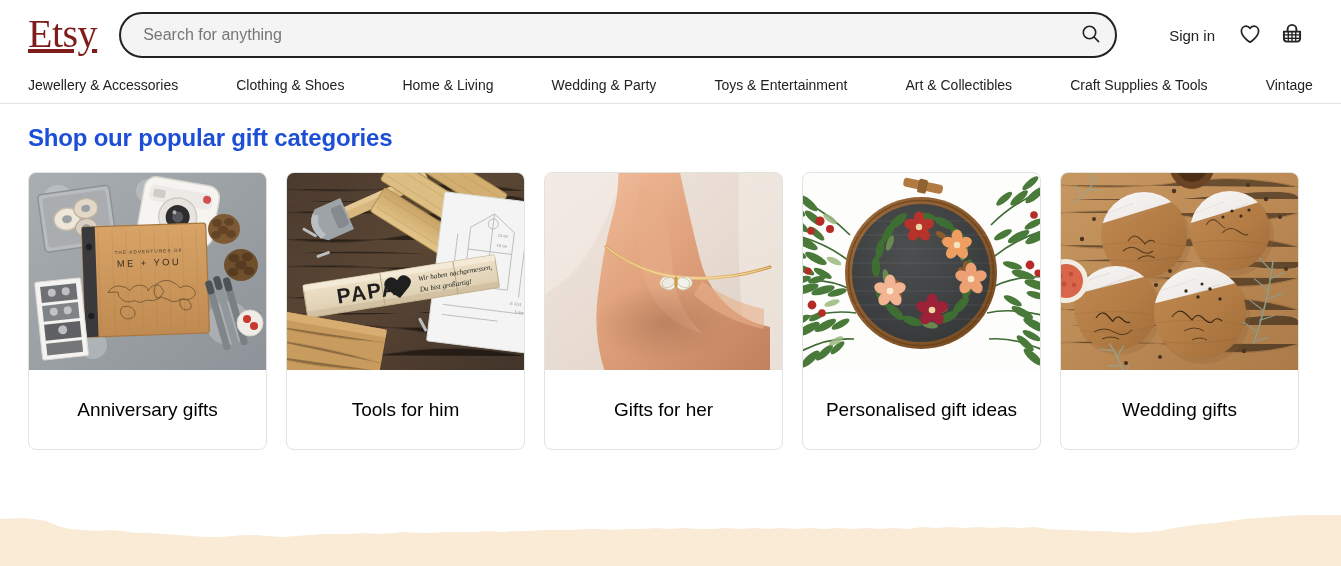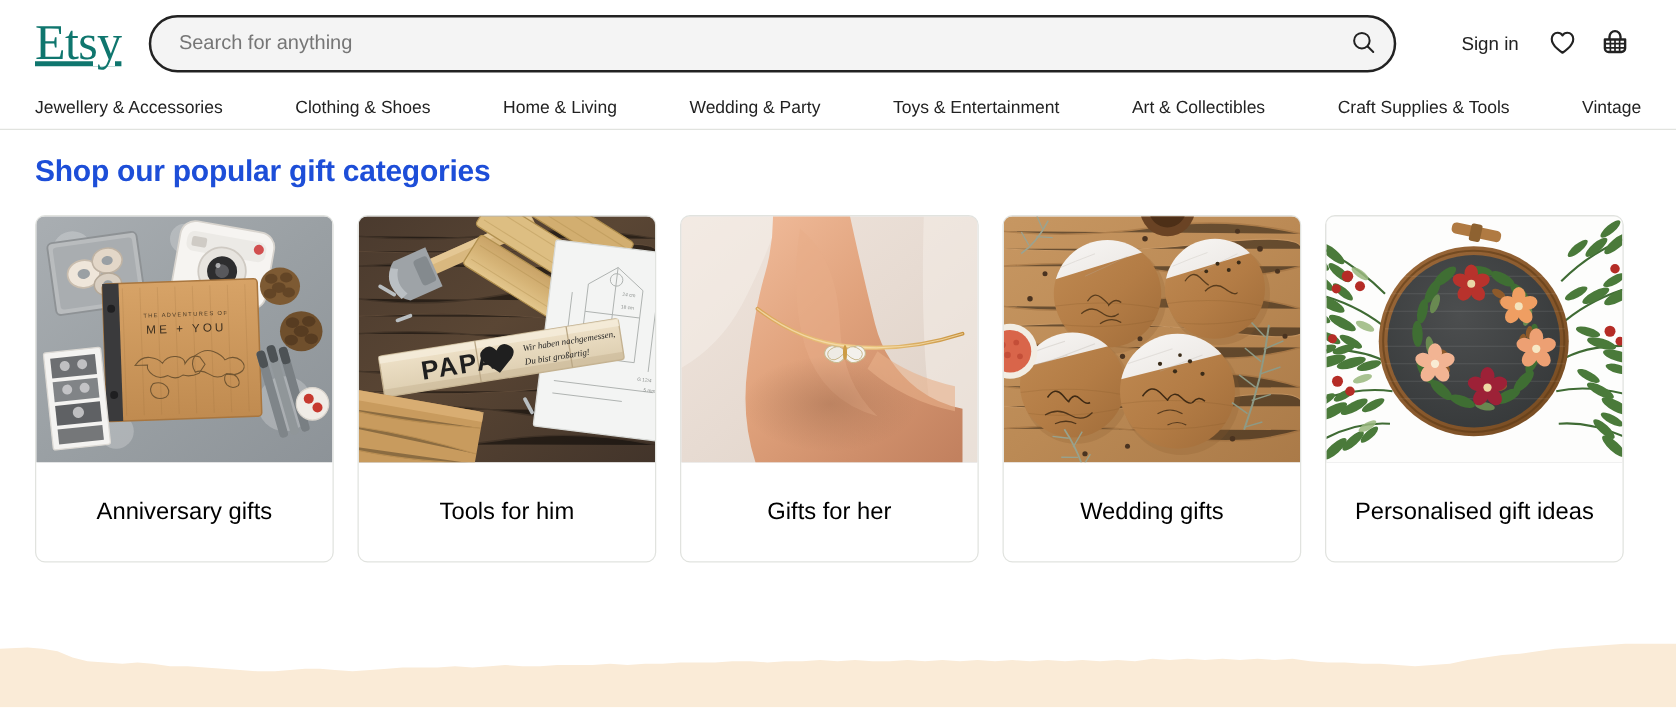--- a/index.html
+++ b/index.html
@@ -19,21 +19,21 @@
     display: flex;
     align-items: center;
     padding: 0 28px;
     background: #fff;
   }
   .logo {
     font-family: "Liberation Serif", serif;
     font-size: 40px;
     line-height: 40px;
     font-weight: 400;
-    color: #0f766e;
+    color: #7f1d1d;
     letter-spacing: -0.5px;
     margin-right: 22px;
     margin-top: -3px;
     user-select: none;
   }
   .search-wrap {
     position: relative;
     flex: 0 0 auto;
     width: 998px;
     height: 46px;
@@ -524,20 +524,291 @@
             </g>
           </svg>
         </div>
         <div class="card-label">Gifts for her</div>
       </a>
 
       <a class="card" href="#">
         <div class="card-img">
           <svg viewBox="0 0 239 197" preserveAspectRatio="xMidYMid slice" aria-hidden="true">
             <defs>
+              <linearGradient id="c4hoop" x1="0" y1="0" x2="1" y2="1">
+                <stop offset="0" stop-color="#9d6a3a"></stop>
+                  <stop offset=".5" stop-color="#8a5a2e"></stop>
+                  <stop offset="1" stop-color="#73491f"></stop>
+              </linearGradient>
+              <radialGradient id="c4fab" cx=".42" cy=".35" r=".78">
+                <stop offset="0" stop-color="#4c4e4f"></stop>
+                  <stop offset="1" stop-color="#343738"></stop>
+              </radialGradient>
+            </defs>
+            <rect width="239" height="197" fill="#fdfdfc"></rect>
+
+            <g stroke="#3f6b34" stroke-width="1.7" fill="none">
+              <path d="M-6 24 q30 14 54 38"></path>
+                <path d="M-8 62 q34 8 60 30"></path>
+              <path d="M-6 108 q32 -4 58 10"></path>
+                <path d="M-8 148 q34 -12 62 -8"></path>
+              <path d="M-4 180 q28 -16 56 -14"></path>
+            </g>
+            <g fill="#4a7a3a">
+              <g transform="translate(6,30) rotate(40)">
+                <ellipse cx="0" cy="0" rx="12" ry="4"></ellipse>
+                  <ellipse cx="14" cy="8" rx="11" ry="3.7"></ellipse>
+                <ellipse cx="26" cy="18" rx="10" ry="3.4"></ellipse>
+                  <ellipse cx="-4" cy="12" rx="10" ry="3.4"></ellipse>
+                <ellipse cx="10" cy="22" rx="9" ry="3.2"></ellipse>
+              </g>
+              <g transform="translate(4,70) rotate(28)">
+                <ellipse cx="0" cy="0" rx="13" ry="4.2"></ellipse>
+                  <ellipse cx="16" cy="9" rx="12" ry="3.9"></ellipse>
+                <ellipse cx="29" cy="19" rx="10" ry="3.4"></ellipse>
+                  <ellipse cx="-3" cy="13" rx="10" ry="3.4"></ellipse>
+                <ellipse cx="13" cy="24" rx="9" ry="3.2"></ellipse>
+              </g>
+              <g transform="translate(4,116) rotate(-16)">
+                <ellipse cx="0" cy="0" rx="13" ry="4.2"></ellipse>
+                  <ellipse cx="16" cy="6" rx="12" ry="3.9"></ellipse>
+                <ellipse cx="29" cy="12" rx="10" ry="3.4"></ellipse>
+                  <ellipse cx="-2" cy="-10" rx="10" ry="3.4"></ellipse>
+                <ellipse cx="13" cy="-6" rx="9" ry="3.2"></ellipse>
+              </g>
+              <g transform="translate(6,156) rotate(-28)">
+                <ellipse cx="0" cy="0" rx="13" ry="4.2"></ellipse>
+                  <ellipse cx="17" cy="5" rx="12" ry="3.9"></ellipse>
+                <ellipse cx="31" cy="11" rx="10" ry="3.4"></ellipse>
+                  <ellipse cx="-2" cy="-11" rx="10" ry="3.4"></ellipse>
+                <ellipse cx="14" cy="-7" rx="9" ry="3.2"></ellipse>
+              </g>
+              <g transform="translate(8,186) rotate(-42)">
+                <ellipse cx="0" cy="0" rx="12" ry="4"></ellipse>
+                  <ellipse cx="15" cy="5" rx="11" ry="3.7"></ellipse>
+                <ellipse cx="28" cy="10" rx="9" ry="3.2"></ellipse>
+              </g>
+            </g>
+            <g fill="#9ab87e" opacity=".85">
+              <ellipse cx="28" cy="46" rx="8" ry="3" transform="rotate(35 28 46)"></ellipse>
+              <ellipse cx="32" cy="88" rx="8" ry="3" transform="rotate(25 32 88)"></ellipse>
+              <ellipse cx="30" cy="130" rx="8" ry="3" transform="rotate(-18 30 130)"></ellipse>
+              <ellipse cx="34" cy="168" rx="8" ry="3" transform="rotate(-30 34 168)"></ellipse>
+            </g>
+            <g fill="#b52c26">
+              <circle cx="18" cy="48" r="4.6"></circle>
+                <circle cx="28" cy="56" r="4"></circle>
+              <circle cx="9" cy="58" r="3.7"></circle>
+                <circle cx="10" cy="132" r="4.4"></circle>
+              <circle cx="20" cy="140" r="3.8"></circle>
+                <circle cx="6" cy="98" r="3.6"></circle>
+            </g>
+
+            <g stroke="#3f6b34" stroke-width="1.7" fill="none">
+              <path d="M245 16 q-32 12 -56 36"></path>
+                <path d="M247 56 q-36 10 -60 32"></path>
+              <path d="M245 104 q-34 -2 -58 12"></path>
+                <path d="M247 144 q-36 -10 -62 -4"></path>
+              <path d="M243 178 q-30 -14 -56 -12"></path>
+            </g>
+            <g fill="#4a7a3a">
+              <g transform="translate(233,22) rotate(140)">
+                <ellipse cx="0" cy="0" rx="12" ry="4"></ellipse>
+                  <ellipse cx="14" cy="8" rx="11" ry="3.7"></ellipse>
+                <ellipse cx="26" cy="17" rx="10" ry="3.4"></ellipse>
+                  <ellipse cx="-4" cy="12" rx="10" ry="3.4"></ellipse>
+              </g>
+              <g transform="translate(235,64) rotate(152)">
+                <ellipse cx="0" cy="0" rx="13" ry="4.2"></ellipse>
+                  <ellipse cx="16" cy="9" rx="12" ry="3.9"></ellipse>
+                <ellipse cx="29" cy="18" rx="10" ry="3.4"></ellipse>
+                  <ellipse cx="-3" cy="13" rx="10" ry="3.4"></ellipse>
+              </g>
+              <g transform="translate(235,112) rotate(196)">
+                <ellipse cx="0" cy="0" rx="13" ry="4.2"></ellipse>
+                  <ellipse cx="16" cy="6" rx="12" ry="3.9"></ellipse>
+                <ellipse cx="29" cy="12" rx="10" ry="3.4"></ellipse>
+                  <ellipse cx="-2" cy="-10" rx="10" ry="3.4"></ellipse>
+              </g>
+              <g transform="translate(233,152) rotate(208)">
+                <ellipse cx="0" cy="0" rx="13" ry="4.2"></ellipse>
+                  <ellipse cx="17" cy="5" rx="12" ry="3.9"></ellipse>
+                <ellipse cx="31" cy="11" rx="10" ry="3.4"></ellipse>
+                  <ellipse cx="-2" cy="-11" rx="10" ry="3.4"></ellipse>
+              </g>
+              <g transform="translate(231,184) rotate(222)">
+                <ellipse cx="0" cy="0" rx="12" ry="4"></ellipse>
+                  <ellipse cx="15" cy="5" rx="11" ry="3.7"></ellipse>
+              </g>
+            </g>
+            <g fill="#b52c26">
+              <circle cx="228" cy="92" r="4.4"></circle>
+                <circle cx="236" cy="100" r="3.6"></circle>
+              <circle cx="232" cy="42" r="3.8"></circle>
+            </g>
+
+            <g transform="rotate(12 119 18)">
+              <rect x="100" y="8" width="40" height="9" rx="3.5" fill="#b07a42"></rect>
+              <rect x="115" y="6" width="9" height="14" rx="2" fill="#8e6231"></rect>
+            </g>
+
+            <circle cx="119" cy="100" r="76" fill="url(#c4hoop)"></circle>
+            <circle cx="119" cy="100" r="69" fill="url(#c4fab)"></circle>
+            <circle cx="119" cy="100" r="72.5" fill="none" stroke="#5e3a16" stroke-width="1.6" opacity=".6"></circle>
+
+            <g opacity=".14" stroke="#ffffff" stroke-width=".55">
+              <line x1="55" y1="48" x2="185" y2="48"></line>
+                <line x1="50" y1="62" x2="190" y2="62"></line>
+              <line x1="48" y1="76" x2="192" y2="76"></line>
+                <line x1="48" y1="90" x2="192" y2="90"></line>
+              <line x1="48" y1="104" x2="192" y2="104"></line>
+                <line x1="48" y1="118" x2="192" y2="118"></line>
+              <line x1="50" y1="132" x2="190" y2="132"></line>
+                <line x1="55" y1="146" x2="185" y2="146"></line>
+            </g>
+
+            <g fill="#3f6e33">
+              <g transform="translate(96,48) rotate(-40)">
+                  <ellipse rx="11" ry="4.4"></ellipse>
+                </g>
+              <g transform="translate(86,60) rotate(-60)">
+                  <ellipse rx="10.5" ry="4.2"></ellipse>
+                </g>
+              <g transform="translate(78,76) rotate(-78)">
+                  <ellipse rx="10" ry="4"></ellipse>
+                </g>
+              <g transform="translate(74,94) rotate(-92)">
+                  <ellipse rx="10.5" ry="4.2"></ellipse>
+                </g>
+              <g transform="translate(80,124) rotate(60)">
+                  <ellipse rx="11" ry="4.4"></ellipse>
+                </g>
+              <g transform="translate(93,139) rotate(42)">
+                  <ellipse rx="11" ry="4.4"></ellipse>
+                </g>
+              <g transform="translate(110,148) rotate(20)">
+                  <ellipse rx="10.5" ry="4.2"></ellipse>
+                </g>
+              <g transform="translate(146,144) rotate(-26)">
+                  <ellipse rx="11" ry="4.4"></ellipse>
+                </g>
+              <g transform="translate(159,132) rotate(-48)">
+                  <ellipse rx="11" ry="4.4"></ellipse>
+                </g>
+              <g transform="translate(166,116) rotate(-66)">
+                  <ellipse rx="10.5" ry="4.2"></ellipse>
+                </g>
+              <g transform="translate(167,96) rotate(-86)">
+                  <ellipse rx="10" ry="4"></ellipse>
+                </g>
+              <g transform="translate(156,62) rotate(48)">
+                  <ellipse rx="10.5" ry="4.2"></ellipse>
+                </g>
+              <g transform="translate(142,50) rotate(28)">
+                  <ellipse rx="10.5" ry="4.2"></ellipse>
+                </g>
+              <g transform="translate(124,44) rotate(8)">
+                  <ellipse rx="10" ry="4"></ellipse>
+                </g>
+            </g>
+            <g fill="#6d9152" opacity=".9">
+              <g transform="translate(88,70) rotate(-70)">
+                  <ellipse rx="8" ry="3.2"></ellipse>
+                </g>
+              <g transform="translate(84,104) rotate(-100)">
+                  <ellipse rx="8" ry="3.2"></ellipse>
+                </g>
+              <g transform="translate(128,152) rotate(10)">
+                  <ellipse rx="8" ry="3.2"></ellipse>
+                </g>
+              <g transform="translate(162,80) rotate(-74)">
+                  <ellipse rx="8" ry="3.2"></ellipse>
+                </g>
+            </g>
+
+            <g fill="#8d5a2b">
+              <g transform="translate(139,62) rotate(32)">
+                  <ellipse rx="6" ry="3"></ellipse>
+                  <ellipse cx="8" cy="4" rx="5" ry="2.6"></ellipse>
+                </g>
+              <g transform="translate(158,100) rotate(-80)">
+                  <ellipse rx="6" ry="3"></ellipse>
+                  <ellipse cx="8" cy="4" rx="5" ry="2.6"></ellipse>
+                </g>
+              <g transform="translate(96,112) rotate(60)">
+                  <ellipse rx="6" ry="3"></ellipse>
+                  <ellipse cx="8" cy="4" rx="5" ry="2.6"></ellipse>
+                </g>
+              <g transform="translate(132,136) rotate(-20)">
+                  <ellipse rx="6" ry="3"></ellipse>
+                  <ellipse cx="8" cy="4" rx="5" ry="2.6"></ellipse>
+                </g>
+            </g>
+
+            <g>
+              <g transform="translate(117,54)">
+                <g fill="#b8322c">
+                  <ellipse cx="0" cy="-8.5" rx="5.4" ry="7"></ellipse>
+                    <ellipse cx="8" cy="-2.7" rx="5.4" ry="7" transform="rotate(72 8 -2.7)"></ellipse>
+                  <ellipse cx="5" cy="7" rx="5.4" ry="7" transform="rotate(144 5 7)"></ellipse>
+                  <ellipse cx="-5" cy="7" rx="5.4" ry="7" transform="rotate(216 -5 7)"></ellipse>
+                  <ellipse cx="-8" cy="-2.7" rx="5.4" ry="7" transform="rotate(288 -8 -2.7)"></ellipse>
+                </g>
+                <circle r="3.2" fill="#e9d7a6"></circle>
+              </g>
+              <g transform="translate(155,72)">
+                <g fill="#ef9e62">
+                  <ellipse cx="0" cy="-8.5" rx="5.4" ry="7"></ellipse>
+                    <ellipse cx="8" cy="-2.7" rx="5.4" ry="7" transform="rotate(72 8 -2.7)"></ellipse>
+                  <ellipse cx="5" cy="7" rx="5.4" ry="7" transform="rotate(144 5 7)"></ellipse>
+                  <ellipse cx="-5" cy="7" rx="5.4" ry="7" transform="rotate(216 -5 7)"></ellipse>
+                  <ellipse cx="-8" cy="-2.7" rx="5.4" ry="7" transform="rotate(288 -8 -2.7)"></ellipse>
+                </g>
+                <circle r="3.2" fill="#f4e3bd"></circle>
+              </g>
+              <g transform="translate(169,106)">
+                <g fill="#eda073">
+                  <ellipse cx="0" cy="-9" rx="5.6" ry="7.4"></ellipse>
+                    <ellipse cx="8.5" cy="-2.9" rx="5.6" ry="7.4" transform="rotate(72 8.5 -2.9)"></ellipse>
+                  <ellipse cx="5.3" cy="7.4" rx="5.6" ry="7.4" transform="rotate(144 5.3 7.4)"></ellipse>
+                  <ellipse cx="-5.3" cy="7.4" rx="5.6" ry="7.4" transform="rotate(216 -5.3 7.4)"></ellipse>
+                  <ellipse cx="-8.5" cy="-2.9" rx="5.6" ry="7.4" transform="rotate(288 -8.5 -2.9)"></ellipse>
+                </g>
+                <circle r="3.3" fill="#f7e8c6"></circle>
+              </g>
+              <g transform="translate(130,137)">
+                <g fill="#9d2137">
+                  <ellipse cx="0" cy="-9" rx="5.6" ry="7.4"></ellipse>
+                    <ellipse cx="8.5" cy="-2.9" rx="5.6" ry="7.4" transform="rotate(72 8.5 -2.9)"></ellipse>
+                  <ellipse cx="5.3" cy="7.4" rx="5.6" ry="7.4" transform="rotate(144 5.3 7.4)"></ellipse>
+                  <ellipse cx="-5.3" cy="7.4" rx="5.6" ry="7.4" transform="rotate(216 -5.3 7.4)"></ellipse>
+                  <ellipse cx="-8.5" cy="-2.9" rx="5.6" ry="7.4" transform="rotate(288 -8.5 -2.9)"></ellipse>
+                </g>
+                <circle r="3.3" fill="#edd9a3"></circle>
+              </g>
+              <g transform="translate(88,118)">
+                <g fill="#f2b493">
+                  <ellipse cx="0" cy="-9" rx="5.6" ry="7.4"></ellipse>
+                    <ellipse cx="8.5" cy="-2.9" rx="5.6" ry="7.4" transform="rotate(72 8.5 -2.9)"></ellipse>
+                  <ellipse cx="5.3" cy="7.4" rx="5.6" ry="7.4" transform="rotate(144 5.3 7.4)"></ellipse>
+                  <ellipse cx="-5.3" cy="7.4" rx="5.6" ry="7.4" transform="rotate(216 -5.3 7.4)"></ellipse>
+                  <ellipse cx="-8.5" cy="-2.9" rx="5.6" ry="7.4" transform="rotate(288 -8.5 -2.9)"></ellipse>
+                </g>
+                <circle r="3.3" fill="#f9ecd4"></circle>
+              </g>
+            </g>
+          </svg>
+        </div>
+        <div class="card-label">Personalised gift ideas</div>
+      </a>
+
+      <a class="card" href="#">
+        <div class="card-img">
+          <svg viewBox="0 0 239 197" preserveAspectRatio="xMidYMid slice" aria-hidden="true">
+            <defs>
               <linearGradient id="c5bg" x1="0" y1="0" x2="1" y2="1">
                 <stop offset="0" stop-color="#c79762"></stop>
                   <stop offset=".5" stop-color="#bb8a55"></stop>
                   <stop offset="1" stop-color="#aa7a48"></stop>
               </linearGradient>
               <linearGradient id="c5wood" x1="0" y1="0" x2="1" y2="1">
                 <stop offset="0" stop-color="#c08a52"></stop>
                   <stop offset=".55" stop-color="#b37c45"></stop>
                   <stop offset="1" stop-color="#a06c39"></stop>
               </linearGradient>
@@ -737,291 +1008,20 @@
               <path d="M0 -18 q3 20 -2 34"></path>
               <g stroke-width="1">
                 <path d="M0 -10 l-10 -6"></path>
                   <path d="M0 -2 l11 -7"></path>
                   <path d="M-1 7 l-11 -5"></path>
               </g>
             </g>
           </svg>
         </div>
         <div class="card-label">Wedding gifts</div>
-      </a>
-
-      <a class="card" href="#">
-        <div class="card-img">
-          <svg viewBox="0 0 239 197" preserveAspectRatio="xMidYMid slice" aria-hidden="true">
-            <defs>
-              <linearGradient id="c4hoop" x1="0" y1="0" x2="1" y2="1">
-                <stop offset="0" stop-color="#9d6a3a"></stop>
-                  <stop offset=".5" stop-color="#8a5a2e"></stop>
-                  <stop offset="1" stop-color="#73491f"></stop>
-              </linearGradient>
-              <radialGradient id="c4fab" cx=".42" cy=".35" r=".78">
-                <stop offset="0" stop-color="#4c4e4f"></stop>
-                  <stop offset="1" stop-color="#343738"></stop>
-              </radialGradient>
-            </defs>
-            <rect width="239" height="197" fill="#fdfdfc"></rect>
-
-            <g stroke="#3f6b34" stroke-width="1.7" fill="none">
-              <path d="M-6 24 q30 14 54 38"></path>
-                <path d="M-8 62 q34 8 60 30"></path>
-              <path d="M-6 108 q32 -4 58 10"></path>
-                <path d="M-8 148 q34 -12 62 -8"></path>
-              <path d="M-4 180 q28 -16 56 -14"></path>
-            </g>
-            <g fill="#4a7a3a">
-              <g transform="translate(6,30) rotate(40)">
-                <ellipse cx="0" cy="0" rx="12" ry="4"></ellipse>
-                  <ellipse cx="14" cy="8" rx="11" ry="3.7"></ellipse>
-                <ellipse cx="26" cy="18" rx="10" ry="3.4"></ellipse>
-                  <ellipse cx="-4" cy="12" rx="10" ry="3.4"></ellipse>
-                <ellipse cx="10" cy="22" rx="9" ry="3.2"></ellipse>
-              </g>
-              <g transform="translate(4,70) rotate(28)">
-                <ellipse cx="0" cy="0" rx="13" ry="4.2"></ellipse>
-                  <ellipse cx="16" cy="9" rx="12" ry="3.9"></ellipse>
-                <ellipse cx="29" cy="19" rx="10" ry="3.4"></ellipse>
-                  <ellipse cx="-3" cy="13" rx="10" ry="3.4"></ellipse>
-                <ellipse cx="13" cy="24" rx="9" ry="3.2"></ellipse>
-              </g>
-              <g transform="translate(4,116) rotate(-16)">
-                <ellipse cx="0" cy="0" rx="13" ry="4.2"></ellipse>
-                  <ellipse cx="16" cy="6" rx="12" ry="3.9"></ellipse>
-                <ellipse cx="29" cy="12" rx="10" ry="3.4"></ellipse>
-                  <ellipse cx="-2" cy="-10" rx="10" ry="3.4"></ellipse>
-                <ellipse cx="13" cy="-6" rx="9" ry="3.2"></ellipse>
-              </g>
-              <g transform="translate(6,156) rotate(-28)">
-                <ellipse cx="0" cy="0" rx="13" ry="4.2"></ellipse>
-                  <ellipse cx="17" cy="5" rx="12" ry="3.9"></ellipse>
-                <ellipse cx="31" cy="11" rx="10" ry="3.4"></ellipse>
-                  <ellipse cx="-2" cy="-11" rx="10" ry="3.4"></ellipse>
-                <ellipse cx="14" cy="-7" rx="9" ry="3.2"></ellipse>
-              </g>
-              <g transform="translate(8,186) rotate(-42)">
-                <ellipse cx="0" cy="0" rx="12" ry="4"></ellipse>
-                  <ellipse cx="15" cy="5" rx="11" ry="3.7"></ellipse>
-                <ellipse cx="28" cy="10" rx="9" ry="3.2"></ellipse>
-              </g>
-            </g>
-            <g fill="#9ab87e" opacity=".85">
-              <ellipse cx="28" cy="46" rx="8" ry="3" transform="rotate(35 28 46)"></ellipse>
-              <ellipse cx="32" cy="88" rx="8" ry="3" transform="rotate(25 32 88)"></ellipse>
-              <ellipse cx="30" cy="130" rx="8" ry="3" transform="rotate(-18 30 130)"></ellipse>
-              <ellipse cx="34" cy="168" rx="8" ry="3" transform="rotate(-30 34 168)"></ellipse>
-            </g>
-            <g fill="#b52c26">
-              <circle cx="18" cy="48" r="4.6"></circle>
-                <circle cx="28" cy="56" r="4"></circle>
-              <circle cx="9" cy="58" r="3.7"></circle>
-                <circle cx="10" cy="132" r="4.4"></circle>
-              <circle cx="20" cy="140" r="3.8"></circle>
-                <circle cx="6" cy="98" r="3.6"></circle>
-            </g>
-
-            <g stroke="#3f6b34" stroke-width="1.7" fill="none">
-              <path d="M245 16 q-32 12 -56 36"></path>
-                <path d="M247 56 q-36 10 -60 32"></path>
-              <path d="M245 104 q-34 -2 -58 12"></path>
-                <path d="M247 144 q-36 -10 -62 -4"></path>
-              <path d="M243 178 q-30 -14 -56 -12"></path>
-            </g>
-            <g fill="#4a7a3a">
-              <g transform="translate(233,22) rotate(140)">
-                <ellipse cx="0" cy="0" rx="12" ry="4"></ellipse>
-                  <ellipse cx="14" cy="8" rx="11" ry="3.7"></ellipse>
-                <ellipse cx="26" cy="17" rx="10" ry="3.4"></ellipse>
-                  <ellipse cx="-4" cy="12" rx="10" ry="3.4"></ellipse>
-              </g>
-              <g transform="translate(235,64) rotate(152)">
-                <ellipse cx="0" cy="0" rx="13" ry="4.2"></ellipse>
-                  <ellipse cx="16" cy="9" rx="12" ry="3.9"></ellipse>
-                <ellipse cx="29" cy="18" rx="10" ry="3.4"></ellipse>
-                  <ellipse cx="-3" cy="13" rx="10" ry="3.4"></ellipse>
-              </g>
-              <g transform="translate(235,112) rotate(196)">
-                <ellipse cx="0" cy="0" rx="13" ry="4.2"></ellipse>
-                  <ellipse cx="16" cy="6" rx="12" ry="3.9"></ellipse>
-                <ellipse cx="29" cy="12" rx="10" ry="3.4"></ellipse>
-                  <ellipse cx="-2" cy="-10" rx="10" ry="3.4"></ellipse>
-              </g>
-              <g transform="translate(233,152) rotate(208)">
-                <ellipse cx="0" cy="0" rx="13" ry="4.2"></ellipse>
-                  <ellipse cx="17" cy="5" rx="12" ry="3.9"></ellipse>
-                <ellipse cx="31" cy="11" rx="10" ry="3.4"></ellipse>
-                  <ellipse cx="-2" cy="-11" rx="10" ry="3.4"></ellipse>
-              </g>
-              <g transform="translate(231,184) rotate(222)">
-                <ellipse cx="0" cy="0" rx="12" ry="4"></ellipse>
-                  <ellipse cx="15" cy="5" rx="11" ry="3.7"></ellipse>
-              </g>
-            </g>
-            <g fill="#b52c26">
-              <circle cx="228" cy="92" r="4.4"></circle>
-                <circle cx="236" cy="100" r="3.6"></circle>
-              <circle cx="232" cy="42" r="3.8"></circle>
-            </g>
-
-            <g transform="rotate(12 119 18)">
-              <rect x="100" y="8" width="40" height="9" rx="3.5" fill="#b07a42"></rect>
-              <rect x="115" y="6" width="9" height="14" rx="2" fill="#8e6231"></rect>
-            </g>
-
-            <circle cx="119" cy="100" r="76" fill="url(#c4hoop)"></circle>
-            <circle cx="119" cy="100" r="69" fill="url(#c4fab)"></circle>
-            <circle cx="119" cy="100" r="72.5" fill="none" stroke="#5e3a16" stroke-width="1.6" opacity=".6"></circle>
-
-            <g opacity=".14" stroke="#ffffff" stroke-width=".55">
-              <line x1="55" y1="48" x2="185" y2="48"></line>
-                <line x1="50" y1="62" x2="190" y2="62"></line>
-              <line x1="48" y1="76" x2="192" y2="76"></line>
-                <line x1="48" y1="90" x2="192" y2="90"></line>
-              <line x1="48" y1="104" x2="192" y2="104"></line>
-                <line x1="48" y1="118" x2="192" y2="118"></line>
-              <line x1="50" y1="132" x2="190" y2="132"></line>
-                <line x1="55" y1="146" x2="185" y2="146"></line>
-            </g>
-
-            <g fill="#3f6e33">
-              <g transform="translate(96,48) rotate(-40)">
-                  <ellipse rx="11" ry="4.4"></ellipse>
-                </g>
-              <g transform="translate(86,60) rotate(-60)">
-                  <ellipse rx="10.5" ry="4.2"></ellipse>
-                </g>
-              <g transform="translate(78,76) rotate(-78)">
-                  <ellipse rx="10" ry="4"></ellipse>
-                </g>
-              <g transform="translate(74,94) rotate(-92)">
-                  <ellipse rx="10.5" ry="4.2"></ellipse>
-                </g>
-              <g transform="translate(80,124) rotate(60)">
-                  <ellipse rx="11" ry="4.4"></ellipse>
-                </g>
-              <g transform="translate(93,139) rotate(42)">
-                  <ellipse rx="11" ry="4.4"></ellipse>
-                </g>
-              <g transform="translate(110,148) rotate(20)">
-                  <ellipse rx="10.5" ry="4.2"></ellipse>
-                </g>
-              <g transform="translate(146,144) rotate(-26)">
-                  <ellipse rx="11" ry="4.4"></ellipse>
-                </g>
-              <g transform="translate(159,132) rotate(-48)">
-                  <ellipse rx="11" ry="4.4"></ellipse>
-                </g>
-              <g transform="translate(166,116) rotate(-66)">
-                  <ellipse rx="10.5" ry="4.2"></ellipse>
-                </g>
-              <g transform="translate(167,96) rotate(-86)">
-                  <ellipse rx="10" ry="4"></ellipse>
-                </g>
-              <g transform="translate(156,62) rotate(48)">
-                  <ellipse rx="10.5" ry="4.2"></ellipse>
-                </g>
-              <g transform="translate(142,50) rotate(28)">
-                  <ellipse rx="10.5" ry="4.2"></ellipse>
-                </g>
-              <g transform="translate(124,44) rotate(8)">
-                  <ellipse rx="10" ry="4"></ellipse>
-                </g>
-            </g>
-            <g fill="#6d9152" opacity=".9">
-              <g transform="translate(88,70) rotate(-70)">
-                  <ellipse rx="8" ry="3.2"></ellipse>
-                </g>
-              <g transform="translate(84,104) rotate(-100)">
-                  <ellipse rx="8" ry="3.2"></ellipse>
-                </g>
-              <g transform="translate(128,152) rotate(10)">
-                  <ellipse rx="8" ry="3.2"></ellipse>
-                </g>
-              <g transform="translate(162,80) rotate(-74)">
-                  <ellipse rx="8" ry="3.2"></ellipse>
-                </g>
-            </g>
-
-            <g fill="#8d5a2b">
-              <g transform="translate(139,62) rotate(32)">
-                  <ellipse rx="6" ry="3"></ellipse>
-                  <ellipse cx="8" cy="4" rx="5" ry="2.6"></ellipse>
-                </g>
-              <g transform="translate(158,100) rotate(-80)">
-                  <ellipse rx="6" ry="3"></ellipse>
-                  <ellipse cx="8" cy="4" rx="5" ry="2.6"></ellipse>
-                </g>
-              <g transform="translate(96,112) rotate(60)">
-                  <ellipse rx="6" ry="3"></ellipse>
-                  <ellipse cx="8" cy="4" rx="5" ry="2.6"></ellipse>
-                </g>
-              <g transform="translate(132,136) rotate(-20)">
-                  <ellipse rx="6" ry="3"></ellipse>
-                  <ellipse cx="8" cy="4" rx="5" ry="2.6"></ellipse>
-                </g>
-            </g>
-
-            <g>
-              <g transform="translate(117,54)">
-                <g fill="#b8322c">
-                  <ellipse cx="0" cy="-8.5" rx="5.4" ry="7"></ellipse>
-                    <ellipse cx="8" cy="-2.7" rx="5.4" ry="7" transform="rotate(72 8 -2.7)"></ellipse>
-                  <ellipse cx="5" cy="7" rx="5.4" ry="7" transform="rotate(144 5 7)"></ellipse>
-                  <ellipse cx="-5" cy="7" rx="5.4" ry="7" transform="rotate(216 -5 7)"></ellipse>
-                  <ellipse cx="-8" cy="-2.7" rx="5.4" ry="7" transform="rotate(288 -8 -2.7)"></ellipse>
-                </g>
-                <circle r="3.2" fill="#e9d7a6"></circle>
-              </g>
-              <g transform="translate(155,72)">
-                <g fill="#ef9e62">
-                  <ellipse cx="0" cy="-8.5" rx="5.4" ry="7"></ellipse>
-                    <ellipse cx="8" cy="-2.7" rx="5.4" ry="7" transform="rotate(72 8 -2.7)"></ellipse>
-                  <ellipse cx="5" cy="7" rx="5.4" ry="7" transform="rotate(144 5 7)"></ellipse>
-                  <ellipse cx="-5" cy="7" rx="5.4" ry="7" transform="rotate(216 -5 7)"></ellipse>
-                  <ellipse cx="-8" cy="-2.7" rx="5.4" ry="7" transform="rotate(288 -8 -2.7)"></ellipse>
-                </g>
-                <circle r="3.2" fill="#f4e3bd"></circle>
-              </g>
-              <g transform="translate(169,106)">
-                <g fill="#eda073">
-                  <ellipse cx="0" cy="-9" rx="5.6" ry="7.4"></ellipse>
-                    <ellipse cx="8.5" cy="-2.9" rx="5.6" ry="7.4" transform="rotate(72 8.5 -2.9)"></ellipse>
-                  <ellipse cx="5.3" cy="7.4" rx="5.6" ry="7.4" transform="rotate(144 5.3 7.4)"></ellipse>
-                  <ellipse cx="-5.3" cy="7.4" rx="5.6" ry="7.4" transform="rotate(216 -5.3 7.4)"></ellipse>
-                  <ellipse cx="-8.5" cy="-2.9" rx="5.6" ry="7.4" transform="rotate(288 -8.5 -2.9)"></ellipse>
-                </g>
-                <circle r="3.3" fill="#f7e8c6"></circle>
-              </g>
-              <g transform="translate(130,137)">
-                <g fill="#9d2137">
-                  <ellipse cx="0" cy="-9" rx="5.6" ry="7.4"></ellipse>
-                    <ellipse cx="8.5" cy="-2.9" rx="5.6" ry="7.4" transform="rotate(72 8.5 -2.9)"></ellipse>
-                  <ellipse cx="5.3" cy="7.4" rx="5.6" ry="7.4" transform="rotate(144 5.3 7.4)"></ellipse>
-                  <ellipse cx="-5.3" cy="7.4" rx="5.6" ry="7.4" transform="rotate(216 -5.3 7.4)"></ellipse>
-                  <ellipse cx="-8.5" cy="-2.9" rx="5.6" ry="7.4" transform="rotate(288 -8.5 -2.9)"></ellipse>
-                </g>
-                <circle r="3.3" fill="#edd9a3"></circle>
-              </g>
-              <g transform="translate(88,118)">
-                <g fill="#f2b493">
-                  <ellipse cx="0" cy="-9" rx="5.6" ry="7.4"></ellipse>
-                    <ellipse cx="8.5" cy="-2.9" rx="5.6" ry="7.4" transform="rotate(72 8.5 -2.9)"></ellipse>
-                  <ellipse cx="5.3" cy="7.4" rx="5.6" ry="7.4" transform="rotate(144 5.3 7.4)"></ellipse>
-                  <ellipse cx="-5.3" cy="7.4" rx="5.6" ry="7.4" transform="rotate(216 -5.3 7.4)"></ellipse>
-                  <ellipse cx="-8.5" cy="-2.9" rx="5.6" ry="7.4" transform="rotate(288 -8.5 -2.9)"></ellipse>
-                </g>
-                <circle r="3.3" fill="#f9ecd4"></circle>
-              </g>
-            </g>
-          </svg>
-        </div>
-        <div class="card-label">Personalised gift ideas</div>
       </a>
 
     </div>
   </div>
 
   <div class="torn">
     <svg viewBox="0 0 1341 90" preserveAspectRatio="none" aria-hidden="true">
       <path d="M0 43
                L22 42 L34 43 L46 45 L58 50 L70 53 L84 54 L98 55 L110 54 L122 55 L136 57 L150 57
                L164 58 L178 59 L192 60 L206 61 L220 61 L232 60 L244 59 L256 59 L268 60 L282 61

